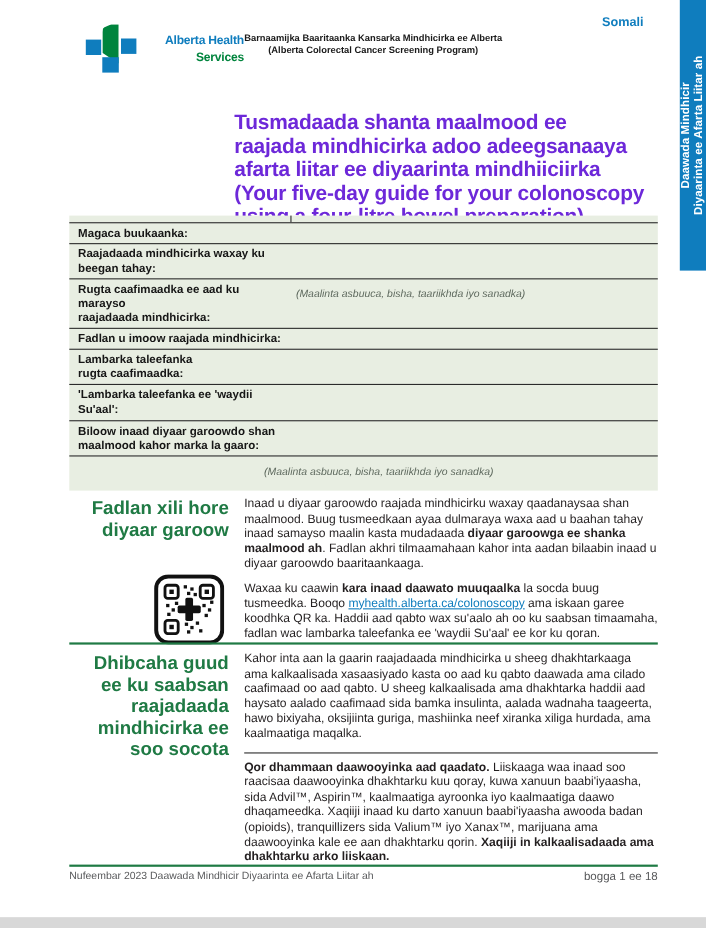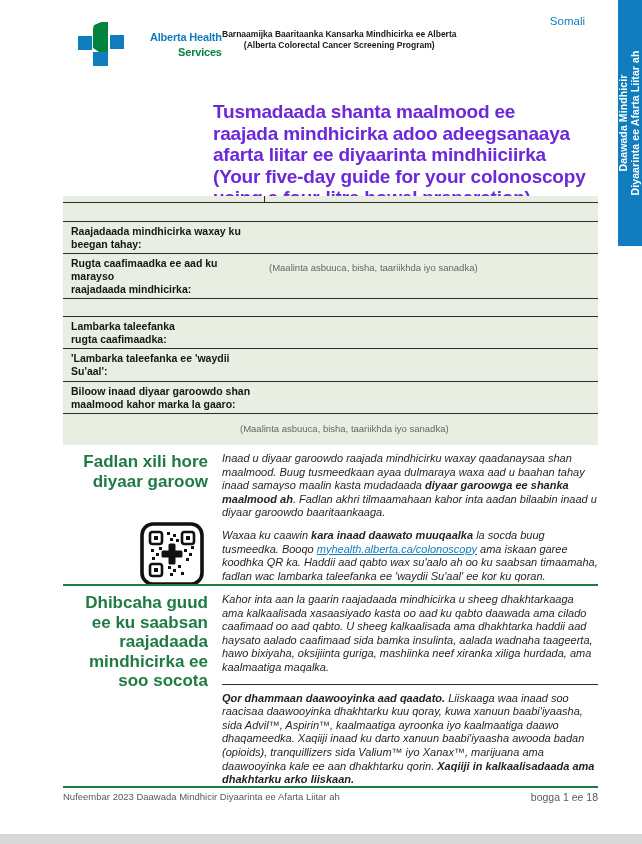--- a/index.html
+++ b/index.html
@@ -13,49 +13,49 @@
   .lg-sq{position:absolute;background:var(--brand-blue,#0f7dbe);}
   .lg-left{left:0;top:14px;width:14px;height:14px;}
   .lg-right{left:32px;top:13px;width:14px;height:14px;}
   .lg-bottom{left:15px;top:30px;width:15px;height:14px;}
   .lg-green{position:absolute;left:15px;top:0;width:15px;height:36px;background:var(--brand-green,#00843d);
             border-top-left-radius:7px;clip-path:polygon(0 10%,55% 0,100% 0,100% 100%,0 72%);}
   .logo-text{position:absolute;left:150px;top:30px;line-height:15px;font-weight:bold;font-size:11px;letter-spacing:-0.2px;}
   .logo-text .l1{color:var(--brand-blue,#0f7dbe);}
   .logo-text .l2{color:var(--brand-green,#00843d);text-align:right;}
   .program{position:absolute;left:222px;top:29px;font-size:8.5px;font-weight:bold;color:#1a1a1a;line-height:11px;text-align:center;}
-  .lang-label{position:absolute;left:500px;top:15px;width:85px;text-align:right;font-size:11.5px;font-weight:normal;color:var(--brand-blue,#0f7dbe);}
+  .lang-label{position:absolute;left:500px;top:15px;width:85px;text-align:right;font-size:11.5px;font-weight:bold;color:var(--brand-blue,#0f7dbe);}
 
   
   .side-tab{position:absolute;left:618px;top:0;width:24px;height:246px;background:var(--brand-blue,#0f7dbe);overflow:hidden;}
   .side-tab-inner{position:absolute;left:0;top:0;width:246px;height:24px;transform-origin:0 0;
                   transform:translateY(246px) rotate(-90deg);text-align:center;color:#fff;font-weight:bold;
                   font-size:10.5px;line-height:11.5px;letter-spacing:0.1px;}
 
   
   .doc-title{position:absolute;left:213px;top:101px;width:410px;font-size:19px;font-weight:bold;color:#6d28d9;
              line-height:21.5px;letter-spacing:-0.2px;white-space:pre-line;}
 
   
   .info-table{position:absolute;left:63px;top:196px;width:535px;background:var(--table-bg,#e8eee2);}
   .t-strip{height:7px;border-bottom:1.5px solid #2b2b2b;box-sizing:border-box;display:flex;}
   .t-strip-left{width:202px;border-right:1.3px solid #2b2b2b;box-sizing:border-box;}
   .t-row{display:flex;border-bottom:1.5px solid #2b2b2b;box-sizing:border-box;}
   .t-label{width:202px;padding:3px 6px 2px 8px;box-sizing:border-box;font-size:10.5px;font-weight:bold;
            color:#161616;line-height:13px;white-space:pre-line;}
   .t-fill{flex:1;padding:3px 4px 0 4px;}
-  .hint{font-size:9.5px;color:#5f6a5f;}
+  .hint{font-size:9.5px;font-style:italic;color:#5f6a5f;}
   .t-hintrow{padding:4px 0 9px 177px;}
 
   
   .section{position:absolute;left:63px;width:535px;display:flex;}
   .sec-left{width:145px;text-align:right;flex-shrink:0;}
   .sec-heading{font-size:17px;font-weight:bold;color:var(--heading-green,#1f7a44);line-height:19.5px;white-space:pre-line;}
   .sec-right{margin-left:14px;width:376px;font-size:11px;line-height:13.6px;color:#231f20;}
-  .sec-right p{margin:0 0 9px 0;font-style:italic;}
+  .sec-right p{margin:0 0 9px 0;}
   .para-divider{border:0;border-top:1.6px solid #2b2b2b;margin:6px 0 7px 0;}
   .link{color:var(--brand-blue,#0f7dbe);text-decoration:underline;cursor:pointer;}
   .qr-wrap{margin-top:31px;margin-right:4px;display:inline-block;}
   .green-rule{position:absolute;left:63px;top:584px;width:535px;height:2.2px;background:var(--heading-green,#1f7a44);}
 
   
   .footer-rule{position:absolute;left:63px;top:786px;width:535px;height:2.4px;background:var(--heading-green,#1f7a44);}
   .footer{position:absolute;left:63px;top:791px;width:535px;display:flex;justify-content:space-between;align-items:flex-start;}
   .footer .f-left{font-size:9.5px;color:#58595b;}
   .footer .f-right{font-size:10.5px;color:#58595b;}
@@ -86,35 +86,37 @@
 raajada mindhicirka adoo adeegsanaaya
 afarta liitar ee diyaarinta mindhiiciirka
 (Your five-day guide for your colonoscopy
 using a four-litre bowel preparation)</div>
 
     <div class="info-table">
       <div class="t-strip">
           <div class="t-strip-left"></div>
         </div>
       <div class="t-row" style="min-height:19px">
+        <div class="t-label">Magaca buukaanka:</div>
         <div class="t-fill"></div>
       </div>
       <div class="t-row" style="min-height:28px">
         <div class="t-label">Raajadaada mindhicirka waxay ku
 beegan tahay:</div>
         <div class="t-fill"></div>
       </div>
       <div class="t-row" style="min-height:35px">
         <div class="t-label">Rugta caafimaadka ee aad ku marayso
 raajadaada mindhicirka:</div>
         <div class="t-fill">
           <span class="hint">(Maalinta asbuuca, bisha, taariikhda iyo sanadka)</span>
         </div>
       </div>
       <div class="t-row" style="min-height:18px">
+        <div class="t-label">Fadlan u imoow raajada mindhicirka:</div>
         <div class="t-fill"></div>
       </div>
       <div class="t-row" style="min-height:32px">
         <div class="t-label">Lambarka taleefanka
 rugta caafimaadka:</div>
         <div class="t-fill"></div>
       </div>
       <div class="t-row" style="min-height:33px">
         <div class="t-label">'Lambarka taleefanka ee 'waydii
 Su'aal':</div>

